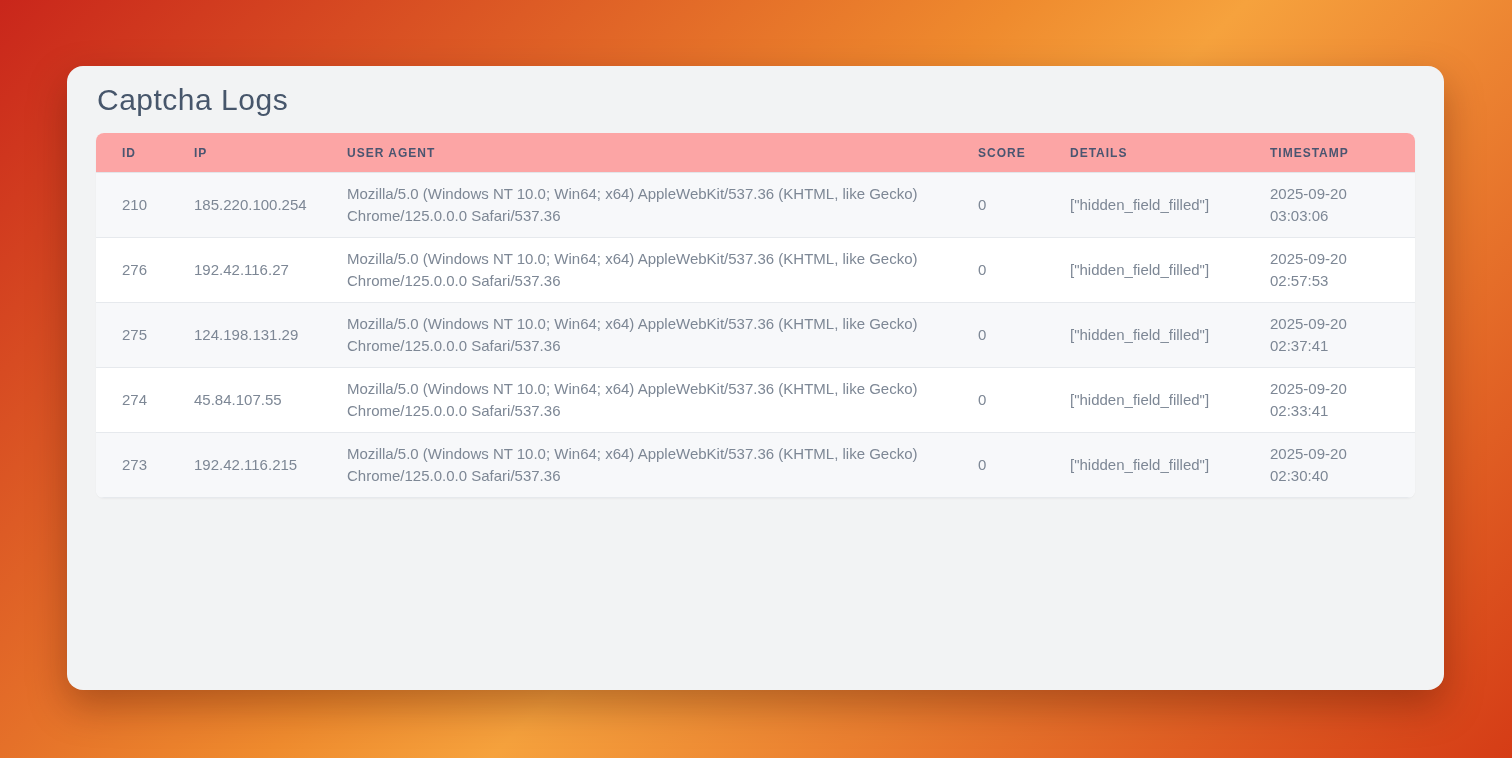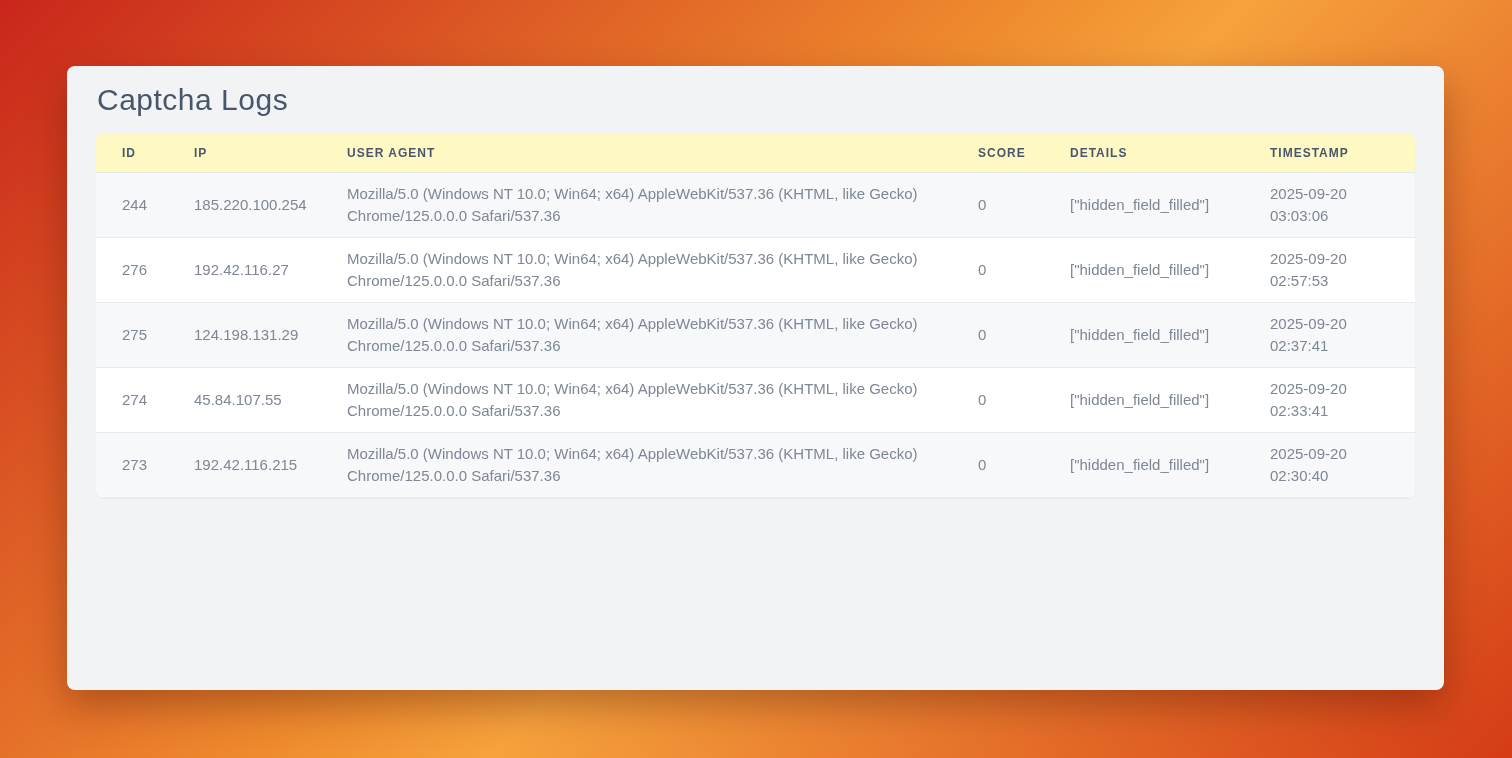--- a/index.html
+++ b/index.html
@@ -10,21 +10,21 @@
   .page-bg {
     width: 1512px; height: 758px;
     background: linear-gradient(135deg, #c9261b 0%, #ef8b2e 45%, #f6a23d 55%, #d53c16 100%);
     position: relative;
   }
   .card {
     position: absolute;
     left: 67px; top: 66px;
     width: 1377px; height: 624px;
     background: #f2f3f4;
-    border-radius: 8px;
+    border-radius: 16px;
     box-shadow: 0 16px 38px rgba(70, 15, 0, 0.35);
     overflow: hidden;
   }
   .card-title {
     margin: 19px 0 18px 30px;
     font-size: 30px;
     line-height: 30px;
     font-weight: 500;
     letter-spacing: 0.5px;
     color: #47566b;
@@ -47,21 +47,21 @@
   .log-table col.c-score     { width: 92px; }
   .log-table col.c-details   { width: 200px; }
   .log-table col.c-timestamp { width: 174px; }
   .log-table th {
     text-align: left;
     font-size: 12px;
     font-weight: 700;
     letter-spacing: 1px;
     color: #4a5570;
     padding: 13px 10px 12px 26px;
-    background: #fef9c3;
+    background: #fca5a5;
     border-bottom: 1px solid #e2e6ea;
     text-transform: uppercase;
     white-space: nowrap;
   }
   .log-table td {
     font-size: 15px;
     line-height: 22px;
     color: #7d8795;
     padding: 10px 12px 10px 26px;
     border-bottom: 1px solid #e6e9ed;
@@ -92,21 +92,21 @@
             <th>ID</th>
             <th>IP</th>
             <th>USER AGENT</th>
             <th>SCORE</th>
             <th>DETAILS</th>
             <th>TIMESTAMP</th>
           </tr>
         </thead>
         <tbody id="log-tbody">
             <tr>
-    <td>244</td>
+    <td>210</td>
     <td>185.220.100.254</td>
     <td>Mozilla/5.0 (Windows NT 10.0; Win64; x64) AppleWebKit/537.36 (KHTML, like Gecko) Chrome/125.0.0.0 Safari/537.36</td>
     <td>0</td>
     <td>["hidden_field_filled"]</td>
     <td>2025-09-20 03:03:06</td>
   </tr>
             <tr>
     <td>276</td>
     <td>192.42.116.27</td>
     <td>Mozilla/5.0 (Windows NT 10.0; Win64; x64) AppleWebKit/537.36 (KHTML, like Gecko) Chrome/125.0.0.0 Safari/537.36</td>

